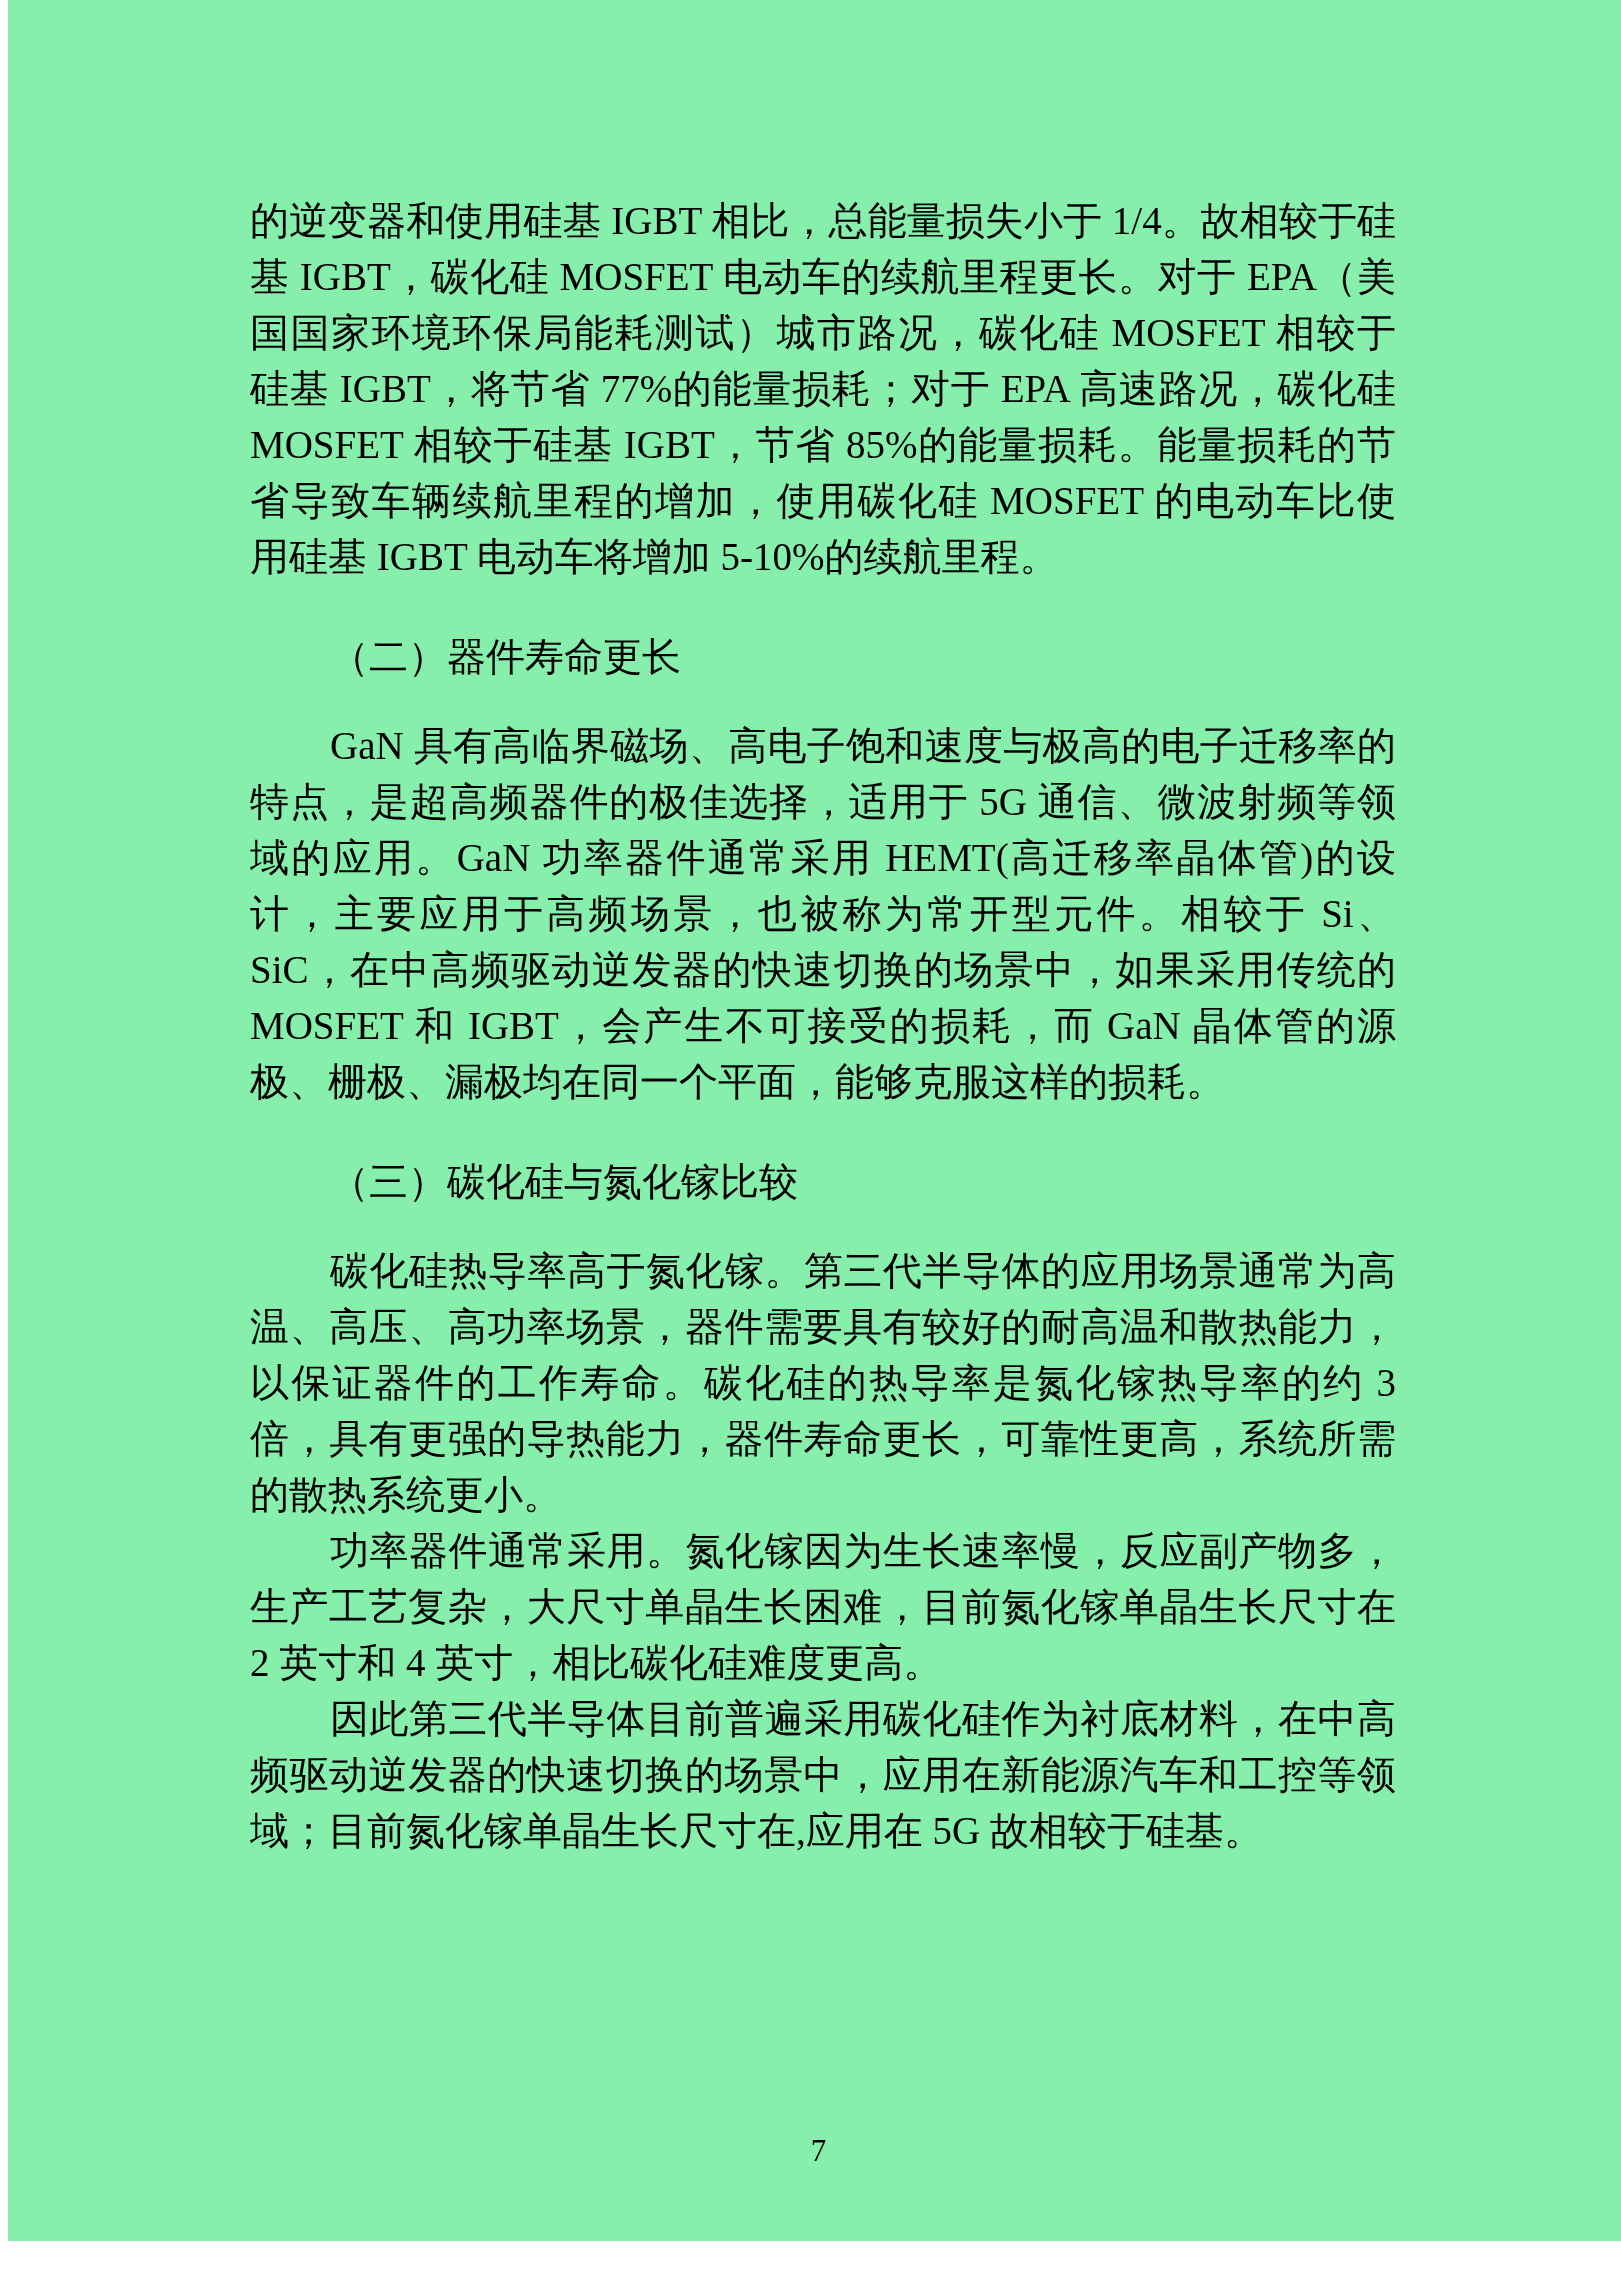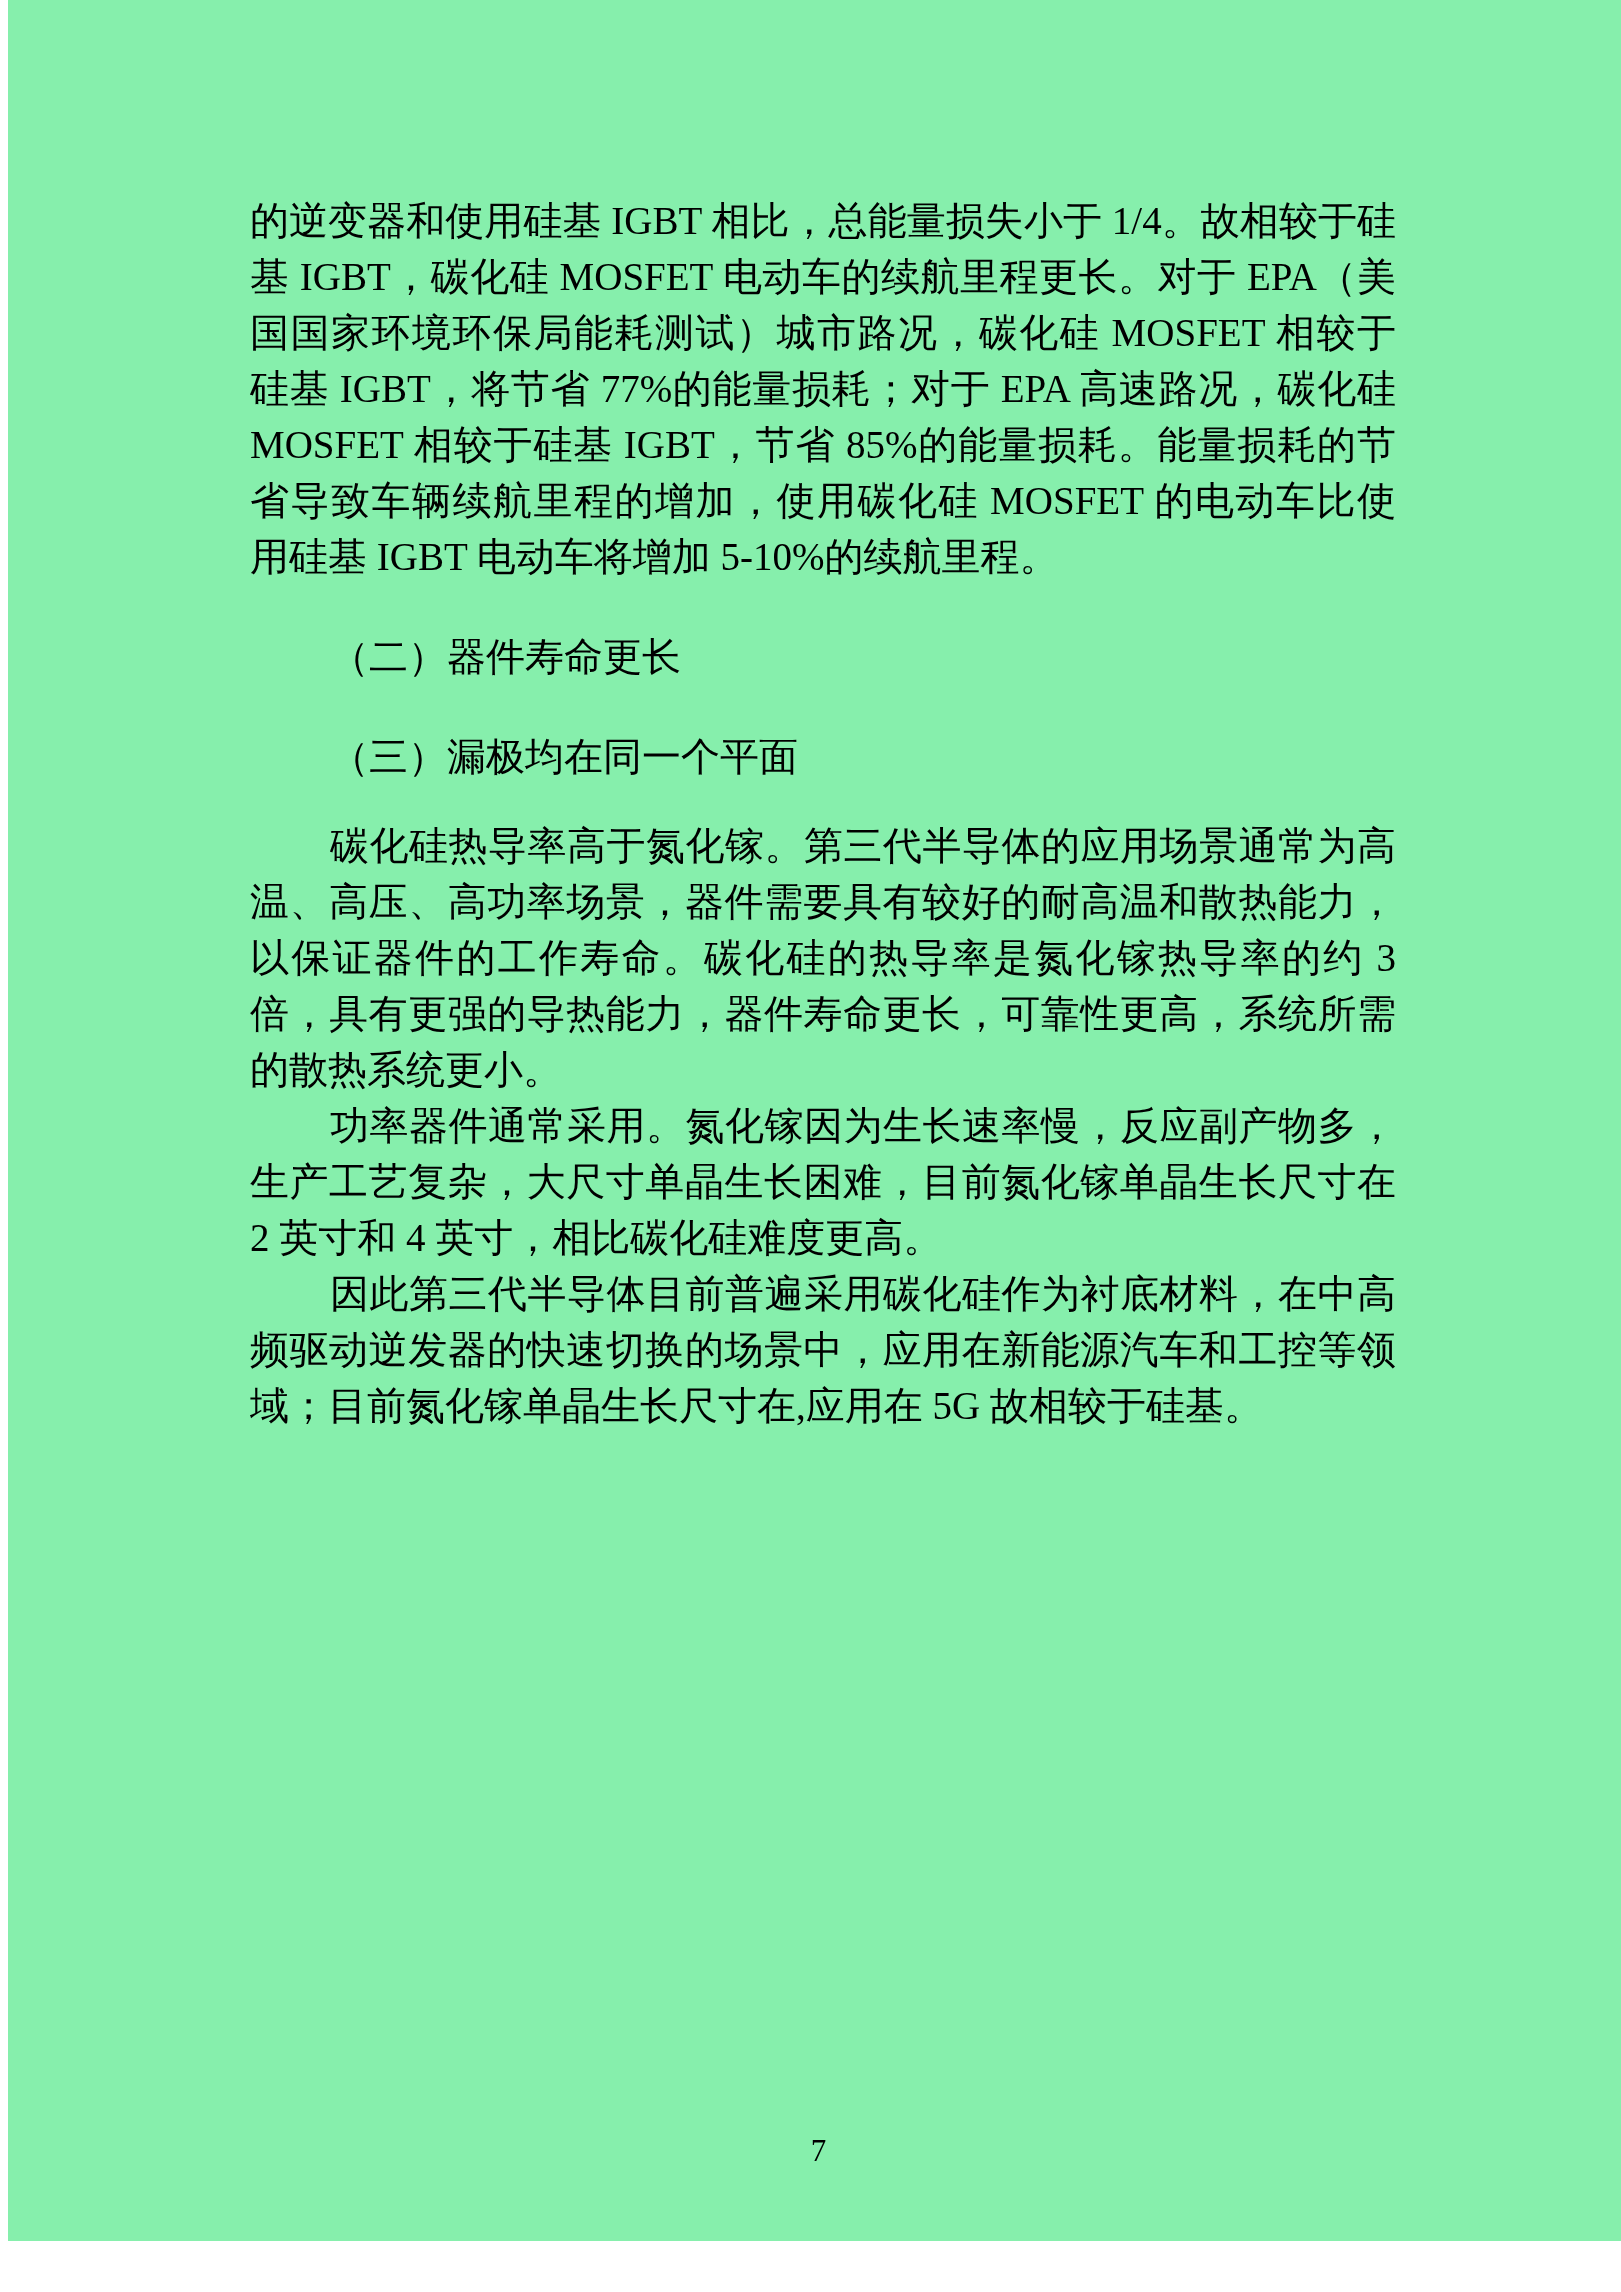--- a/index.html
+++ b/index.html
@@ -51,20 +51,21 @@
     color: #000000;
   }
 </style>
 </head>
 <body>
 
 <div class="page">
   <div class="text-block">
       <p class="body"><span class="run">的逆变器和使用硅基 IGBT 相比，总能量损失小于 1/4。故相较于硅基 IGBT，碳化硅 MOSFET 电动车的续航里程更长。对于 EPA（美国国家环境环保局能耗测试）城市路况，碳化硅 MOSFET 相较于硅基 IGBT，将节省 77%的能量损耗；对于 EPA 高速路况，碳化硅 MOSFET 相较于硅基 IGBT，节省 85%的能量损耗。能量损耗的节省导致车辆续航里程的增加，使用碳化硅 MOSFET 的电动车比使用硅基 IGBT 电动车将增加 5-10%的续航里程。</span></p>
       <p class="heading indent"><span class="run">（二）器件寿命更长</span></p>
-      <p class="heading indent"><span class="run">（三）漏极均在同一个平面</span></p>
+      <p class="body indent"><span class="run">GaN 具有高临界磁场、高电子饱和速度与极高的电子迁移率的特点，是超高频器件的极佳选择，适用于 5G 通信、微波射频等领域的应用。GaN 功率器件通常采用 HEMT(高迁移率晶体管)的设计，主要应用于高频场景，也被称为常开型元件。相较于 Si、SiC，在中高频驱动逆发器的快速切换的场景中，如果采用传统的 MOSFET 和 IGBT，会产生不可接受的损耗，而 GaN 晶体管的源极、栅极、漏极均在同一个平面，能够克服这样的损耗。</span></p>
+      <p class="heading indent"><span class="run">（三）碳化硅与氮化镓比较</span></p>
       <p class="body indent"><span class="run bold">碳化硅热导率高于氮化镓。</span><span class="run">第三代半导体的应用场景通常为高温、高压、高功率场景，器件需要具有较好的耐高温和散热能力，以保证器件的工作寿命。碳化硅的热导率是氮化镓热导率的约 3 倍，具有更强的导热能力，器件寿命更长，可靠性更高，系统所需的散热系统更小。</span></p>
       <p class="body indent"><span class="run bold">功率器件通常采用。</span><span class="run">氮化镓因为生长速率慢，反应副产物多，生产工艺复杂，大尺寸单晶生长困难，目前氮化镓单晶生长尺寸在 2 英寸和 4 英寸，相比碳化硅难度更高。</span></p>
       <p class="body indent"><span class="run bold">因此第三代半导体目前普遍采用碳化硅作为衬底材料，在中高频驱动逆发器的快速切换的场景中，</span><span class="run">应用在新能源汽车和工控等领域；</span><span class="run bold">目前氮化镓单晶生长尺寸在,</span><span class="run">应用在 5G 故相较于硅基。</span></p>
     </div>
   <div class="page-number">7</div>
 </div>
 
 
 </body></html>

